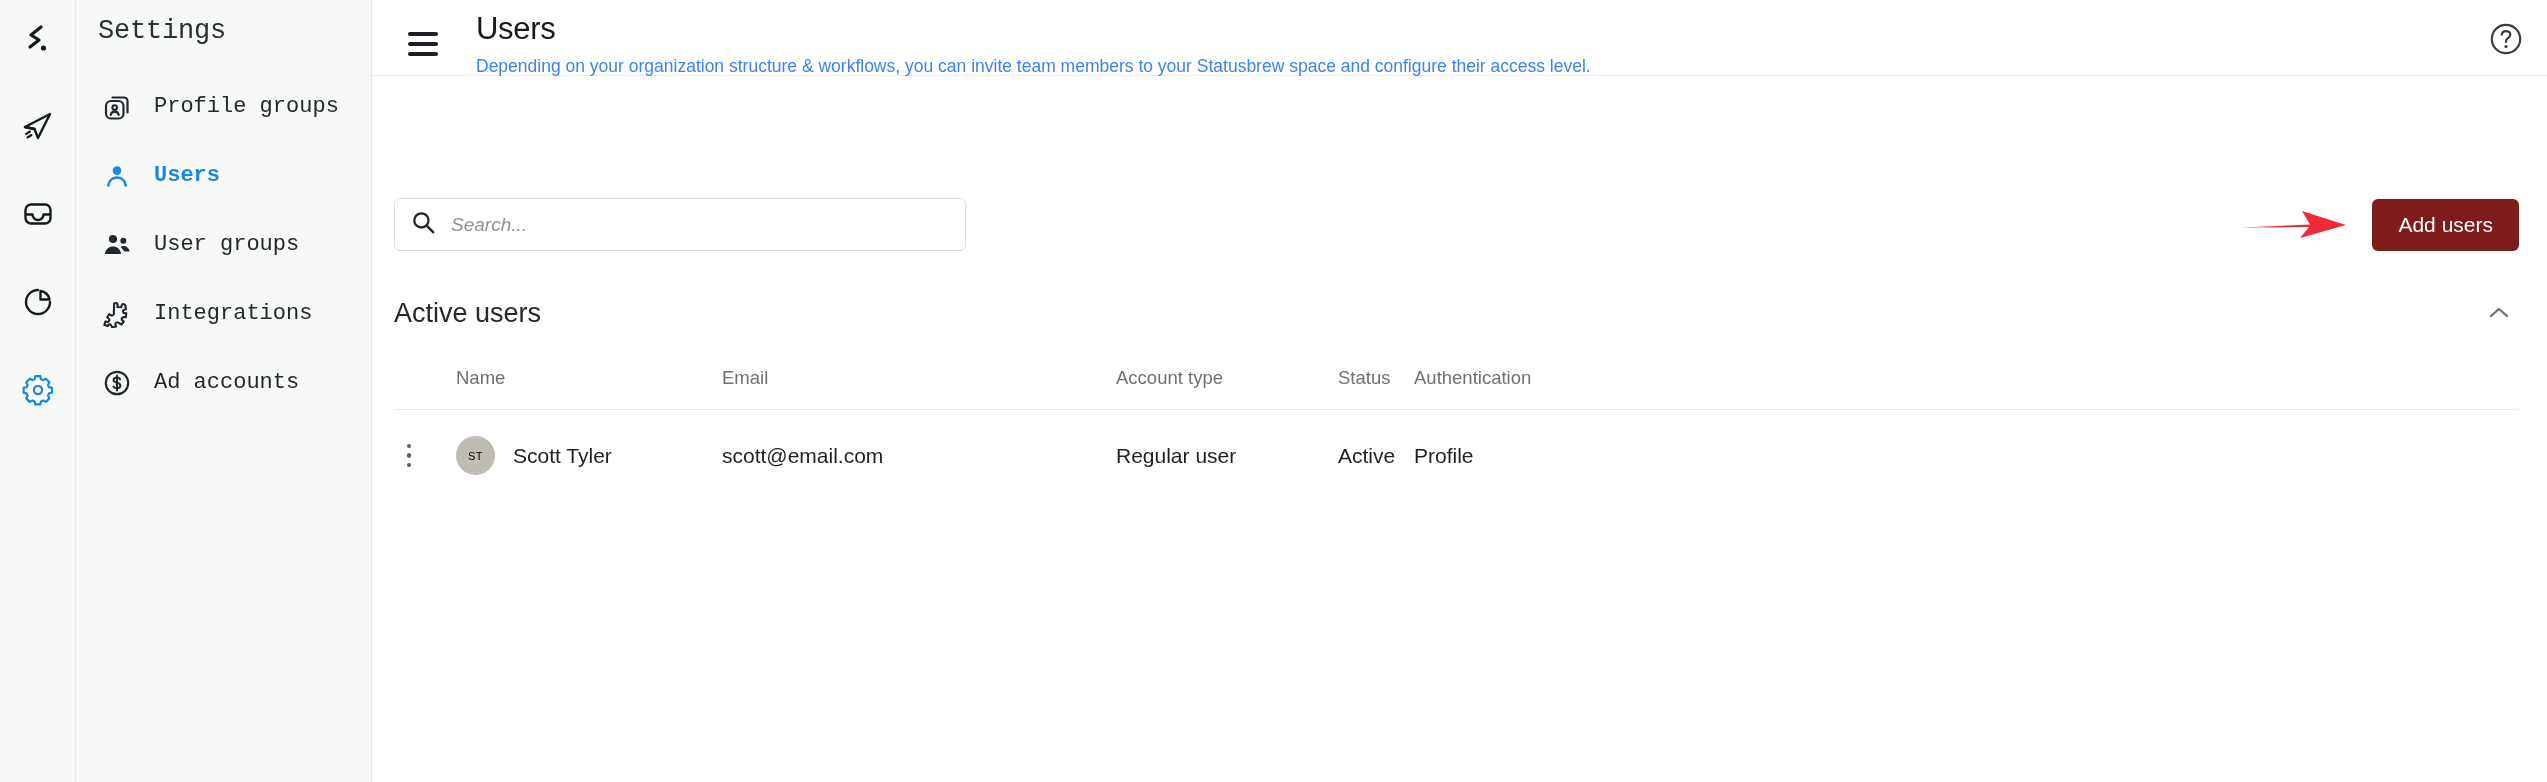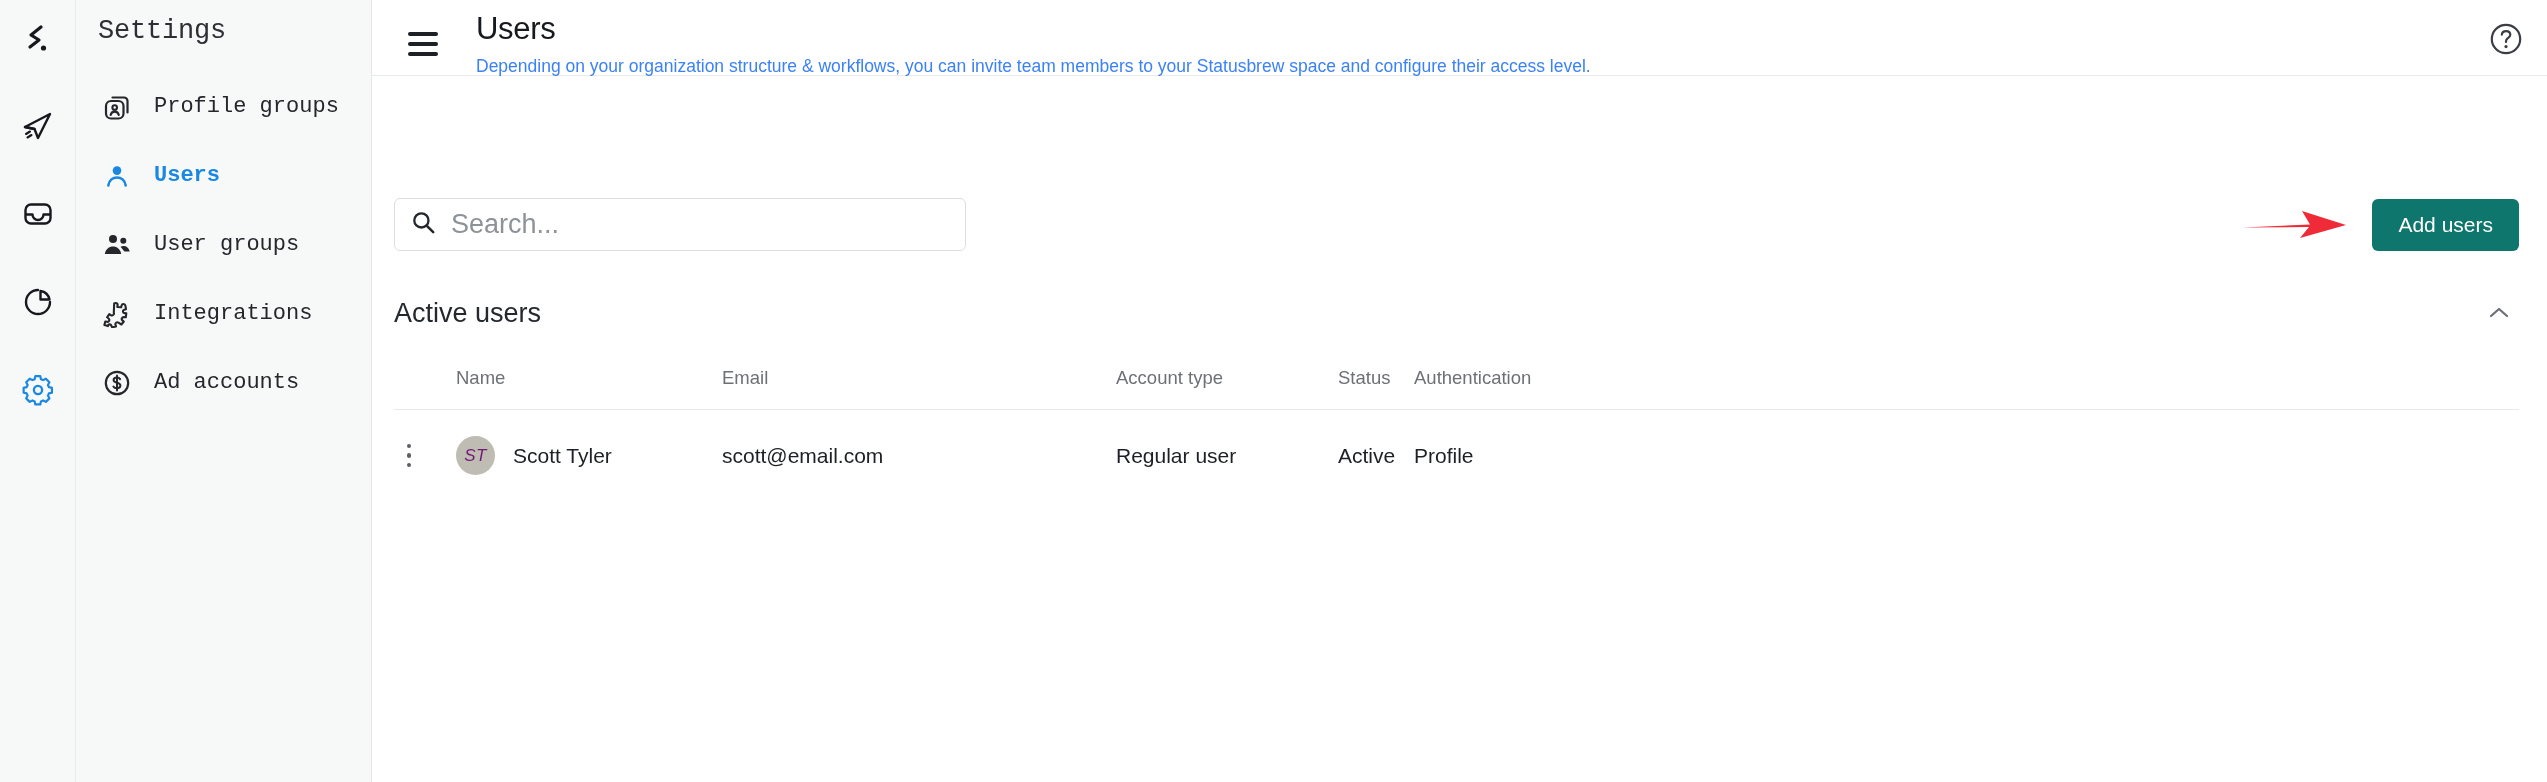--- a/index.html
+++ b/index.html
@@ -152,37 +152,38 @@
     border-radius: 6px;
     display: flex;
     align-items: center;
     padding: 0 16px;
     gap: 13px;
     background: #fff;
   }
   .search-input {
     border: 0;
     outline: none;
-    font-size: 27px;
+    font-size: 19px;
     color: #a16207;
     width: 100%;
     background: transparent;
     font-family: "Liberation Sans", sans-serif;
+    font-style: italic;
   }
   .search-input::placeholder { color: #8d9298; }
 
   .right-tools { display: flex; align-items: center; gap: 0; }
   .arrow-annot {
     position: relative;
     width: 110px;
     height: 40px;
     margin-right: 22px;
   }
   .add-users-btn {
-    background: #0f766e;
+    background: #7f1d1d;
     color: #fff;
     font-size: 21px;
     border: 0;
     border-radius: 6px;
     padding: 0 26px;
     height: 52px;
     cursor: pointer;
     font-family: "Liberation Sans", sans-serif;
     white-space: nowrap;
   }
@@ -243,26 +244,25 @@
     width: 4.5px; height: 4.5px;
     background: #5c6066;
     border-radius: 50%;
     display: block;
   }
   .name-cell { display: flex; align-items: center; gap: 18px; }
   .avatar {
     width: 39px; height: 39px;
     border-radius: 50%;
     background: #bfbcb3;
-    color: #701a75;
-    font-size: 17px;
+    color: #000000;
+    font-size: 11px;
     display: flex; align-items: center; justify-content: center;
     flex: 0 0 39px;
     letter-spacing: 0.5px;
-    font-style: italic;
   }
 </style>
 </head>
 <body>
 
 <div id="app">
 
   <div class="rail">
     <div class="rail-logo">
       <svg width="34" height="34" viewBox="0 0 34 34" fill="none">

